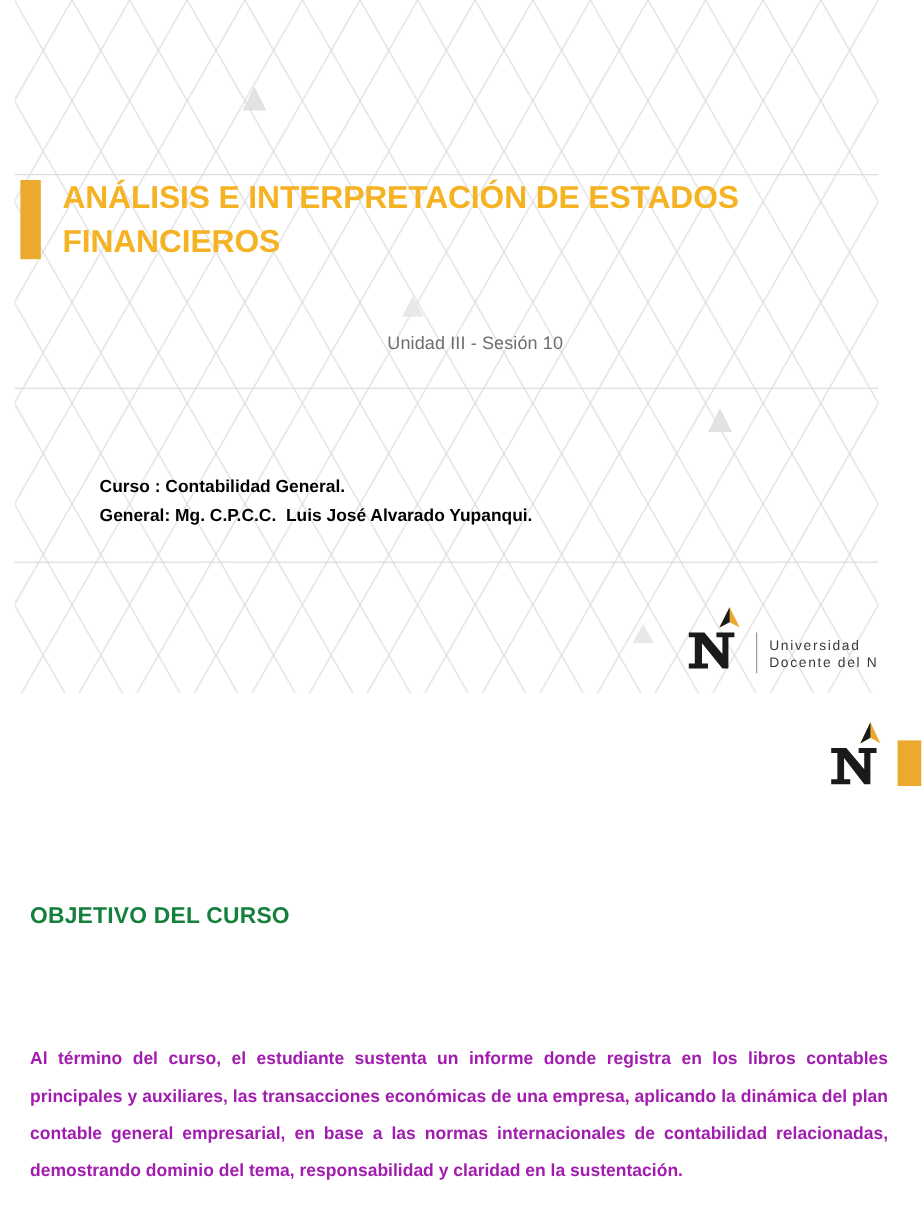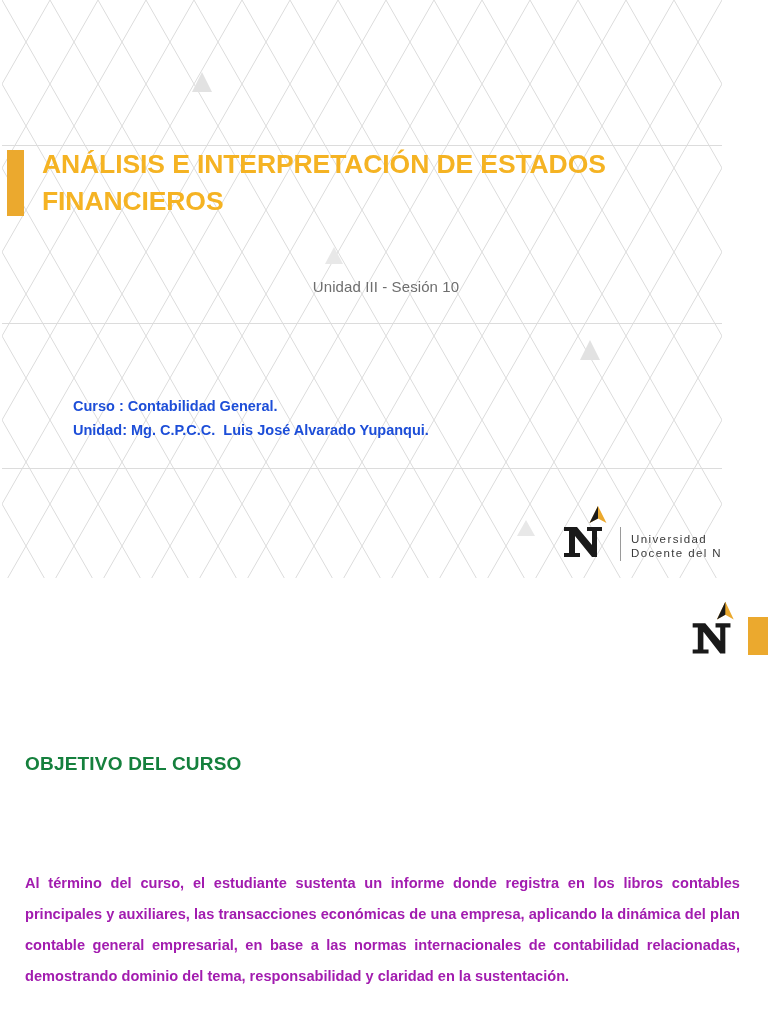--- a/index.html
+++ b/index.html
@@ -6,21 +6,21 @@
   html, body {
     width:768px; height:1024px;
     background:#ffffff;
     font-family:"Liberation Sans", sans-serif;
     overflow:hidden;
   }
   .deck { position:relative; width:768px; height:1024px; background:#fff; }
 
   
   .slide1 {
-    position:absolute; left:2px; top:0; width:720px; height:578px;
+    position:absolute; left:12px; top:0; width:720px; height:578px;
     background:#ffffff; overflow:hidden;
   }
   .bg-pattern {
     position:absolute; left:0; top:0; width:768px; height:578px;
     opacity:1; pointer-events:none;
   }
   .hline {
     position:absolute; left:0; width:768px; height:1px;
     background:#dcdcdc;
   }
@@ -35,21 +35,21 @@
     letter-spacing:-0.1px;
   }
   .slide-subtitle {
     position:absolute; left:0; top:278px; width:768px;
     text-align:center;
     color:#6e6e6e; font-size:15px; font-weight:normal;
     letter-spacing:0.1px;
   }
   .course-block {
     position:absolute; left:71px; top:395px; width:560px;
-    color:#1d4ed8; font-size:14.5px; font-weight:bold; line-height:1.63;
+    color:#000000; font-size:14.5px; font-weight:bold; line-height:1.63;
   }
   .course-block div { white-space:pre; }
 
   
   .logo-full {
     position:absolute; left:556px; top:503px;
     width:205px; height:58px;
     display:flex; align-items:flex-end;
   }
   .logo-mark { position:relative; width:60px; height:58px; flex:none; }
@@ -112,21 +112,21 @@
     <div class="hline" style="top:468px;"></div>
 
     <div class="title-accent"></div>
 
     <h1 class="slide-title">ANÁLISIS E INTERPRETACIÓN DE ESTADOS FINANCIEROS</h1>
 
     <div class="slide-subtitle">Unidad III - Sesión 10</div>
 
     <div class="course-block">
       <div>Curso : Contabilidad General.</div>
-      <div>Unidad: Mg. C.P.C.C.  Luis José Alvarado Yupanqui.</div>
+      <div>General: Mg. C.P.C.C.  Luis José Alvarado Yupanqui.</div>
     </div>
 
     <div class="logo-full">
       <div class="logo-mark">
         <svg class="n-svg" width="60" height="58" viewBox="0 0 60 58" aria-hidden="true">
           <polygon points="40,3 48.5,20 40,15.5 31.5,20" fill="#EBA92E"></polygon>
           <polygon points="40,3 40,15.5 31.5,20" fill="#1A1A1A"></polygon>
           <path d="M6,24 L6,28 L11,28 L11,50 L6,50 L6,54 L22,54 L22,50 L17,50
                    L17,33 L34,54 L39,54 L39,28 L44,28 L44,24 L29,24 L29,28
                    L34,28 L34,42 L19,24 Z" fill="#1A1A1A"></path>

